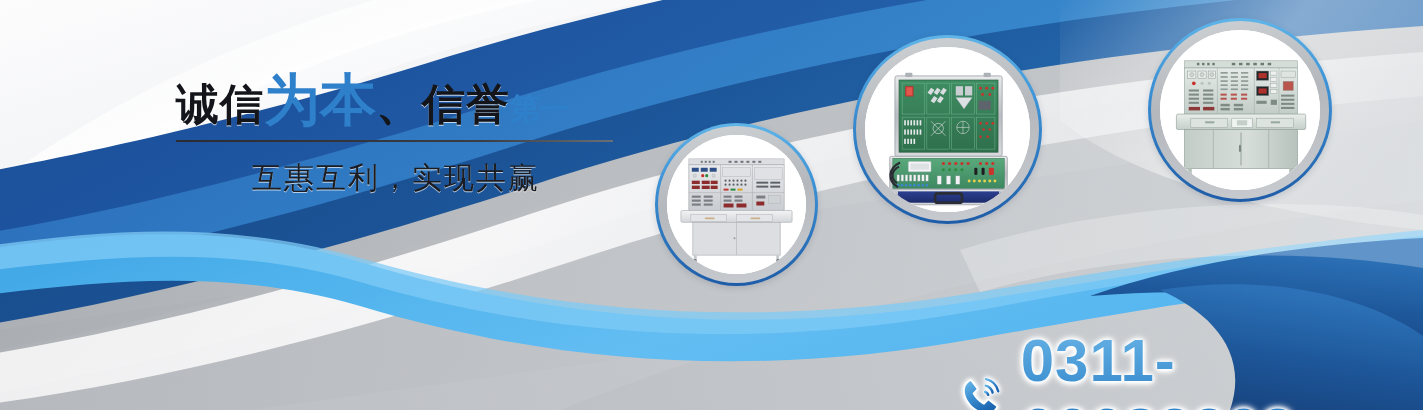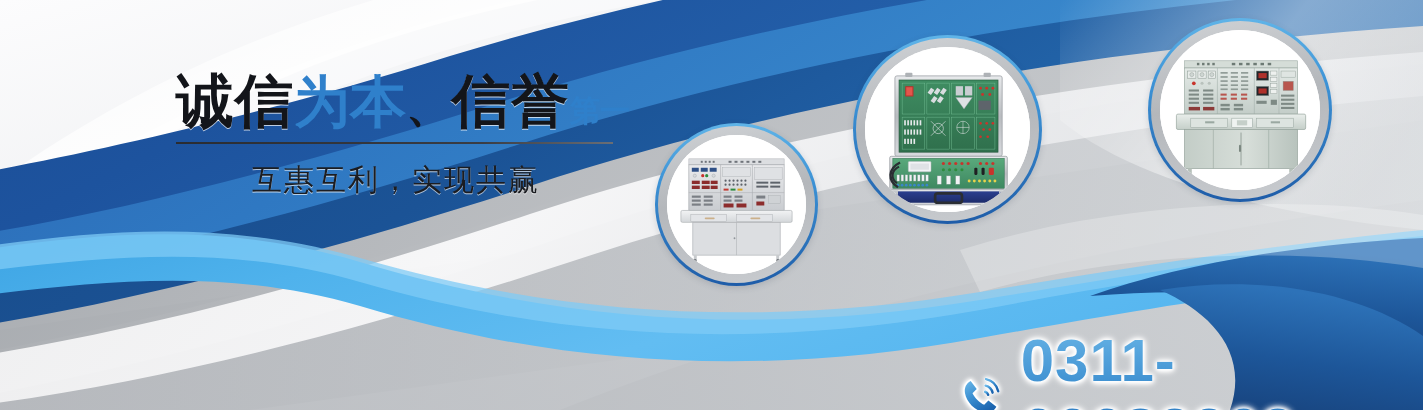--- a/index.html
+++ b/index.html
@@ -4,21 +4,21 @@
 <style>
   html,body{margin:0;padding:0;background:#fff;}
   #banner{
     position:relative;width:1423px;height:410px;overflow:hidden;
     font-family:"Liberation Sans","DejaVu Sans",sans-serif;
     background:linear-gradient(150deg,#fbfbfc 0%,#f2f3f4 28%,#e7e9eb 55%,#dcdee1 78%,#d2d5d8 100%);
   }
   .layer{position:absolute;left:0;top:0;width:1423px;height:410px;}
   .txtwrap{position:absolute;left:176px;top:72px;width:440px;z-index:40;}
   .slogan{white-space:nowrap;line-height:1;margin:0;padding:0;}
-  .slogan .big{font-size:58px;font-weight:bold;color:#13151a;letter-spacing:1px;
+  .slogan .big{font-size:43px;font-weight:bold;color:#13151a;letter-spacing:1px;
       text-shadow:0 1px 0 rgba(255,255,255,.7);}
   .slogan .accent{font-size:56px;font-weight:bold;color:#2f80cb;letter-spacing:0;}
   .slogan .punct{font-size:46px;font-weight:bold;color:#13151a;}
   .slogan .accent-sm{font-size:30px;font-weight:bold;color:#2f80cb;letter-spacing:0;}
   .rule{margin:12px 0 0 0;height:2px;width:437px;
      background:linear-gradient(90deg,#2a2c31 0%,#3a3d44 70%,#6a6e75 100%);}
   .subtitle{margin-top:16px;text-align:center;font-size:30px;color:#1b1d22;letter-spacing:2px;
      text-shadow:0 1px 0 rgba(255,255,255,.65);}
   .circle{position:absolute;border-radius:50%;z-index:30;}
   .ring-outer{padding:3px;background:linear-gradient(180deg,#5fb4e8 0%,#3d93d6 35%,#1e5ca8 100%);

